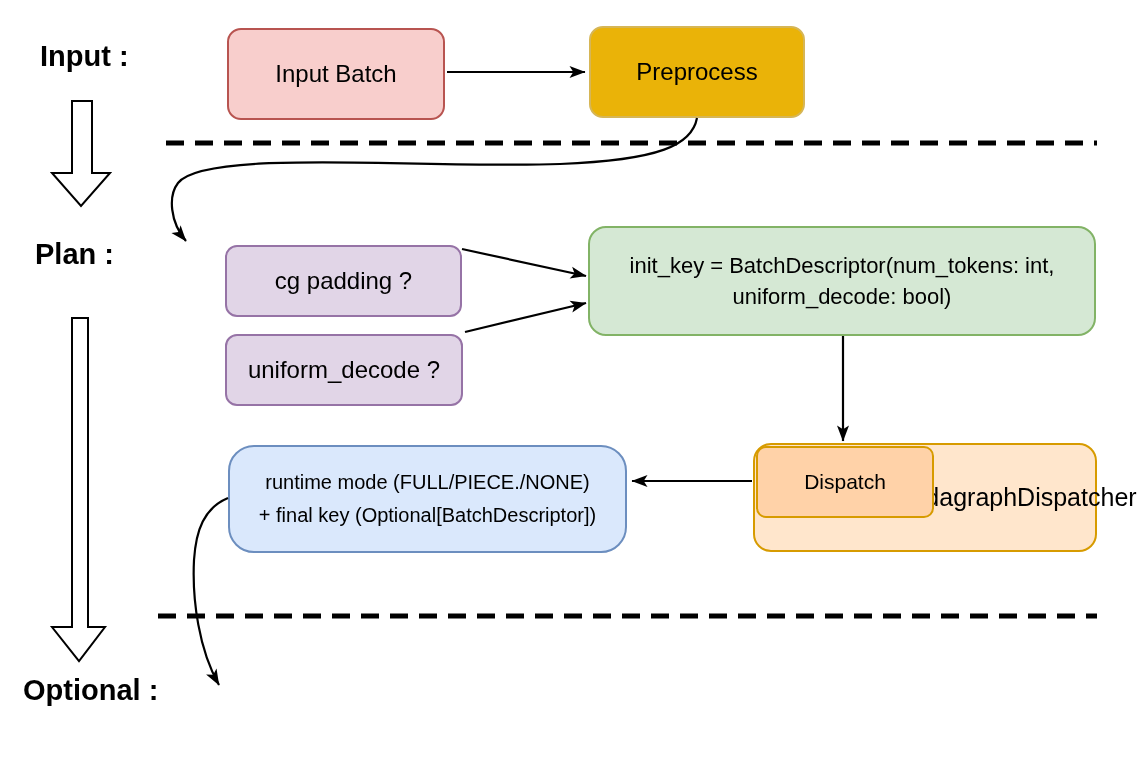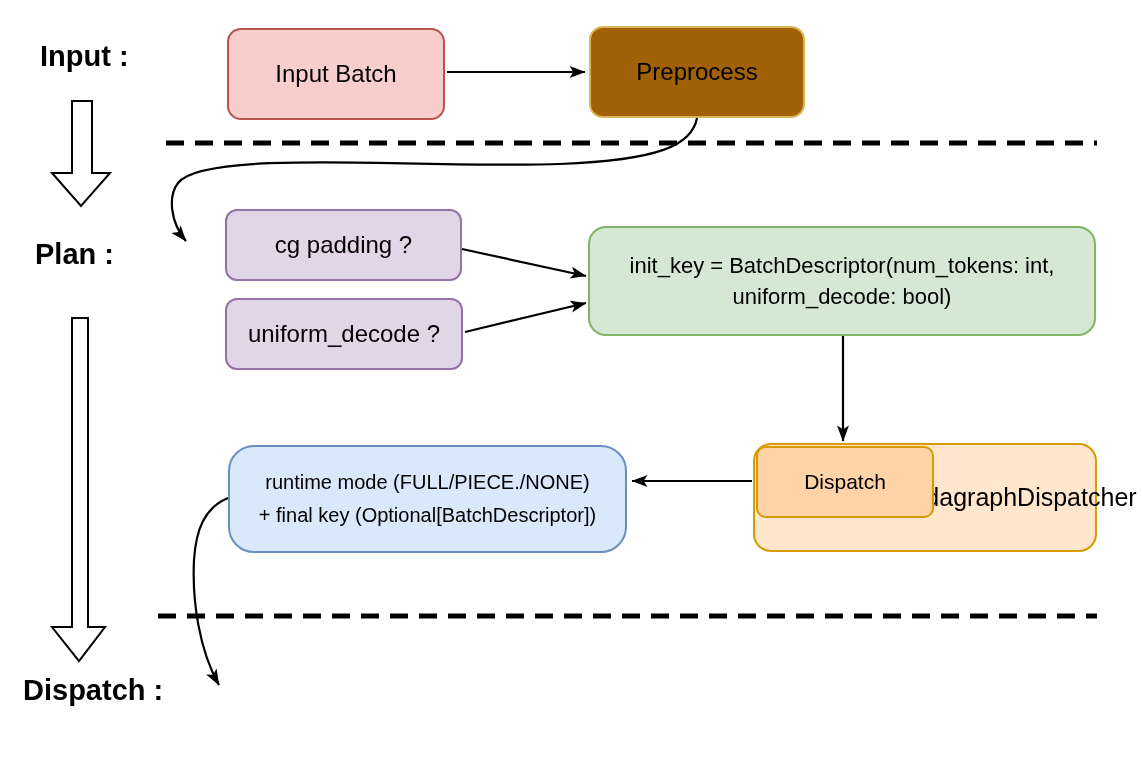--- a/index.html
+++ b/index.html
@@ -22,22 +22,22 @@
     box-sizing:border-box;
     display:flex;
     flex-direction:column;
     align-items:center;
     justify-content:center;
     text-align:right;
     color:#000;
     z-index:2;
   }
   .node.red    {background:#f8cecc;border:2px solid #b85450;border-radius:14px;}
-  .node.yellow {background:#a16207;border:2px solid #d6b656;border-radius:14px;}
-  .node.purple {background:#e1d5e7;border:2px solid #9673a6;border-radius:12px;}
+  .node.yellow {background:#eab308;border:2px solid #d6b656;border-radius:14px;}
+  .node.purple {background:#e1d5e7;border:2px solid #9673a6;border-radius:12px;margin-top:36px;}
   .node.green  {background:#d5e8d4;border:2px solid #82b366;border-radius:18px;}
   .node.blue   {background:#dae8fc;border:2px solid #6c8ebf;border-radius:26px;}
   .node.orange {background:#ffe6cc;border:2px solid #d79b00;border-radius:18px;}
   .node.orange-inner{background:#ffd2a8;border:2px solid #d79b00;border-radius:10px;}
 
   #input-batch   {left:227px;top:28px;width:218px;height:92px;font-size:24px;}
   #preprocess    {left:589px;top:26px;width:216px;height:92px;font-size:24px;}
   #cg-padding    {left:225px;top:209px;width:237px;height:72px;font-size:24px;}
   #uniform-decode{left:225px;top:298px;width:238px;height:72px;font-size:24px;}
   #init-key      {left:588px;top:226px;width:508px;height:110px;font-size:22px;line-height:31px;}
@@ -62,21 +62,21 @@
     z-index:5;pointer-events:none;
   }
 </style>
 </head>
 <body>
 
 <div id="canvas">
 
   <div class="stage-label" style="left:40px;top:40px;">Input :</div>
   <div class="stage-label" style="left:35px;top:238px;">Plan :</div>
-  <div class="stage-label" style="left:23px;top:674px;">Dispatch :</div>
+  <div class="stage-label" style="left:23px;top:674px;">Optional :</div>
 
   <div class="node red" id="input-batch">
     <span>Input Batch</span>
   </div>
 
   <div class="node yellow" id="preprocess">
     <span>Preprocess</span>
   </div>
 
   <div class="node purple" id="cg-padding">

